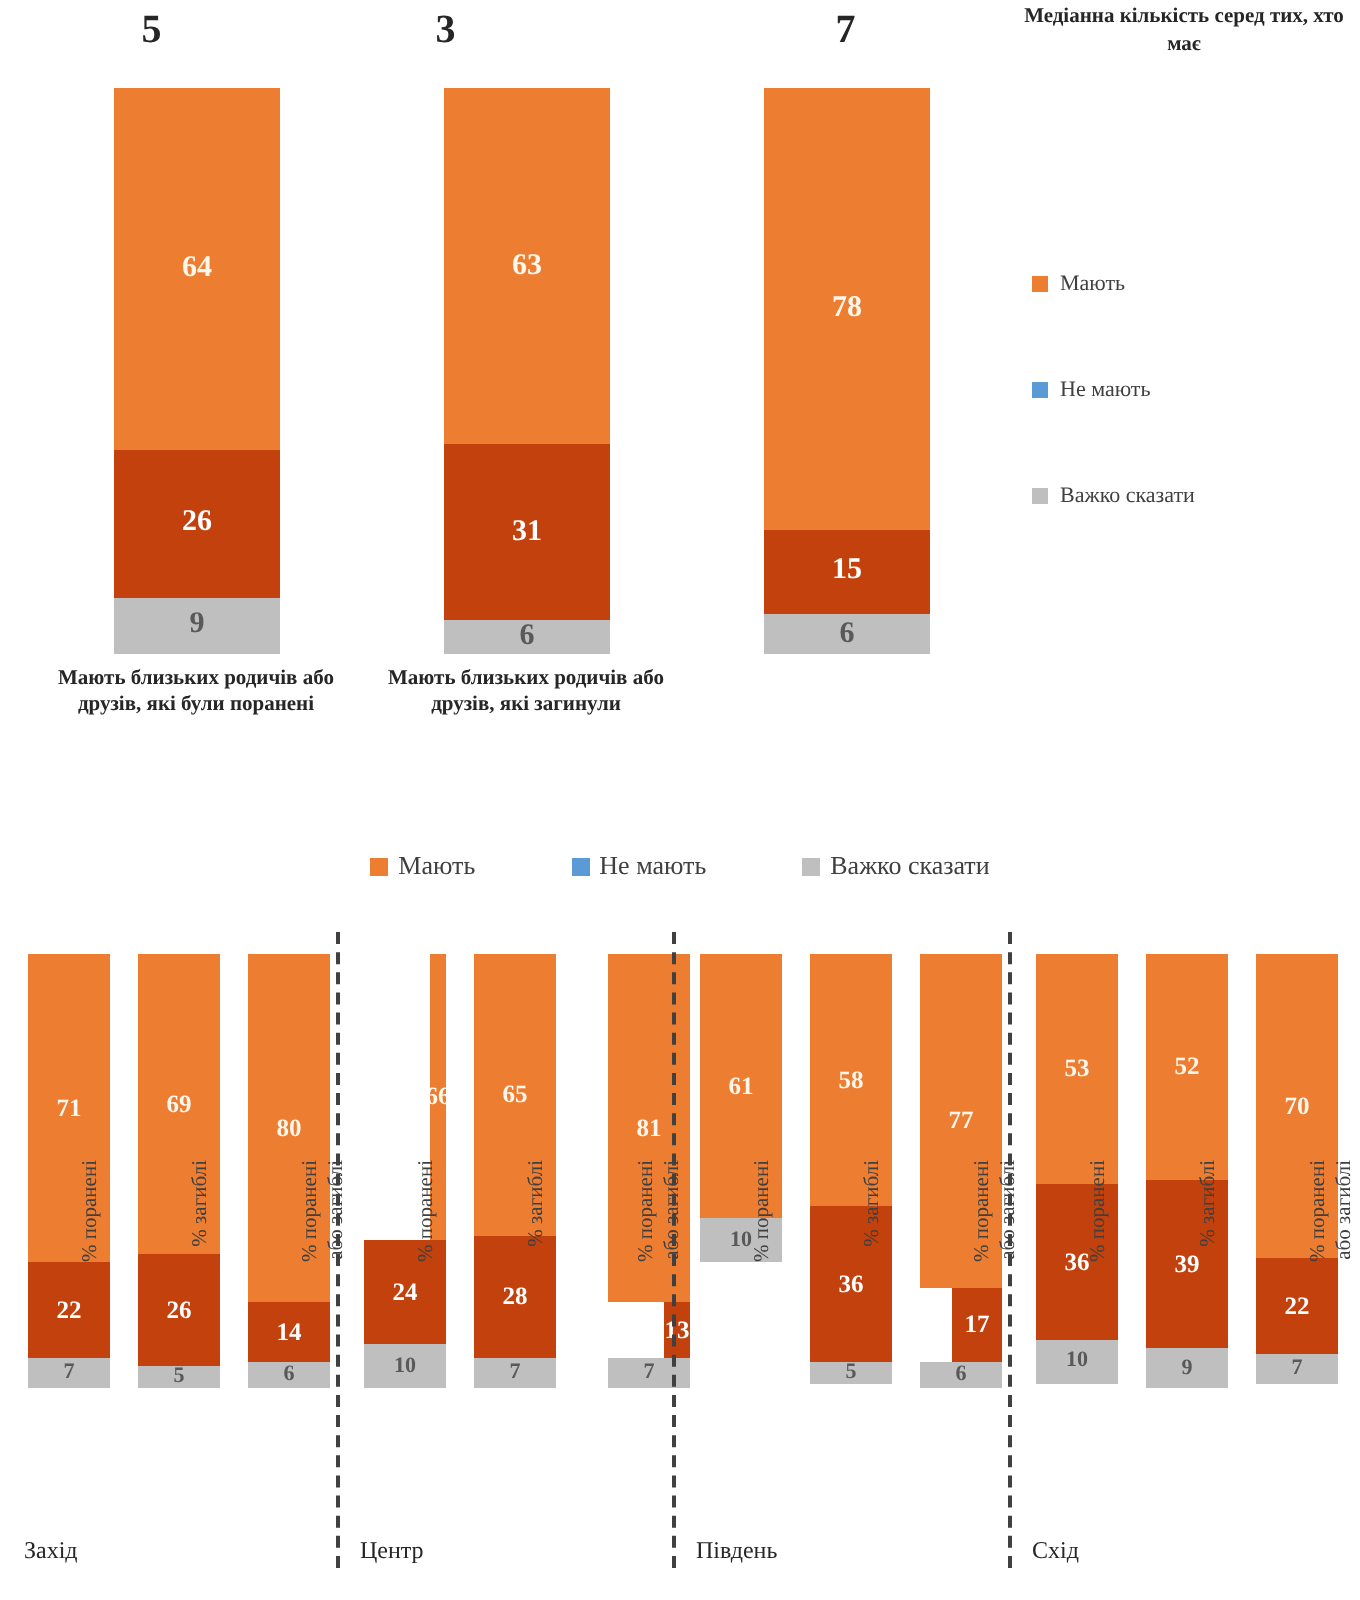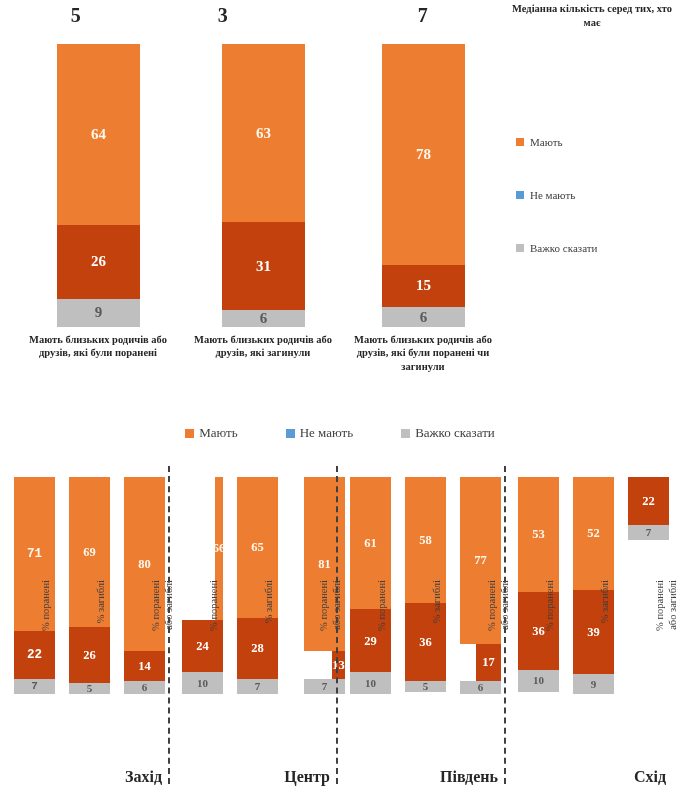--- a/index.html
+++ b/index.html
@@ -125,23 +125,23 @@
     transform: rotate(-90deg);
     transform-origin: left top;
     text-align: right;
     white-space: pre-line;
   }
 
   .region-label {
     position: absolute;
     top: 348px;
     width: 150px;
-    text-align: right;
-    font-size: 16px;
-    font-weight: bold;
+    text-align: left;
+    font-size: 12px;
+    font-weight: normal;
     color: #262626;
   }
 
   .divider {
     position: absolute;
     top: 46px;
     width: 0;
     height: 318px;
     border-left: 2px dashed #404040;
   }
@@ -186,21 +186,20 @@
     <div class="seg seg-havent" style="height:15%">
         <span class="seg-val">15</span>
       </div>
     <div class="seg seg-hard" style="height:7%">
         <span class="seg-val">6</span>
       </div>
   </div>
 
   <div class="top-cat" style="left:17px">Мають близьких родичів або друзів, які були поранені</div>
   <div class="top-cat" style="left:182px">Мають близьких родичів або друзів, які загинули</div>
-  <div class="top-cat" style="left:342px">Мають близьких родичів або друзів, які були поранені чи загинули</div>
 
   <div id="top-legend-title">Медіанна кількість серед тих, хто має</div>
 
   <div class="vlegend-row" style="top:136px">
     <span class="swatch" style="background:#ED7D31"></span>
     <span>Мають</span>
   </div>
   <div class="vlegend-row" style="top:189px">
     <span class="swatch" style="background:#5B9BD5"></span>
     <span>Не мають</span>
@@ -223,21 +222,21 @@
       <span class="swatch" style="background:#5B9BD5"></span>
       <span>Не мають</span>
     </span>
     <span class="hlegend-item">
       <span class="swatch" style="background:#BFBFBF"></span>
       <span>Важко сказати</span>
     </span>
   </div>
 
   <div id="bottom-bars">
-      <div class="bar bot-bar" style="left: 14px; font-family: Liberation Mono, monospace;">
+      <div class="bar bot-bar" style="left: 14px;">
         <div class="seg seg-have" style="height: 71%;">
           <span class="seg-val">71</span>
         </div>
         <div class="seg seg-havent" style="height: 22%;">
           <span class="seg-val">22</span>
         </div>
         <div class="seg seg-hard" style="height: 7%;">
           <span class="seg-val">7</span>
         </div>
       </div>
@@ -301,23 +300,20 @@
         <div class="seg seg-hard" style="height: 7%;">
           <span class="seg-val">7</span>
         </div>
       </div>
       <div class="bot-cat" style="left: 318px;">% поранені
 або загиблі</div>
       <div class="bar bot-bar" style="left: 350px; border-radius: 11px;">
         <div class="seg seg-have" style="height: 61%;">
           <span class="seg-val">61</span>
         </div>
-        <div class="seg seg-havent" style="height: 29%;">
-          <span class="seg-val">29</span>
-        </div>
         <div class="seg seg-hard" style="height: 10%;">
           <span class="seg-val">10</span>
         </div>
       </div>
       <div class="bot-cat" style="left: 376px;">% поранені</div>
       <div class="bar bot-bar" style="left: 405px;">
         <div class="seg seg-have" style="height: 58%;">
           <span class="seg-val">58</span>
         </div>
         <div class="seg seg-havent" style="height: 36%;">
@@ -359,20 +355,23 @@
         </div>
         <div class="seg seg-havent" style="height: 39%;">
           <span class="seg-val">39</span>
         </div>
         <div class="seg seg-hard" style="height: 9%;">
           <span class="seg-val">9</span>
         </div>
       </div>
       <div class="bot-cat" style="left: 599px;">% загиблі</div>
       <div class="bar bot-bar" style="left: 628px;">
+        <div class="seg seg-have" style="height: 70%;">
+          <span class="seg-val">70</span>
+        </div>
         <div class="seg seg-havent" style="height: 22%;">
           <span class="seg-val">22</span>
         </div>
         <div class="seg seg-hard" style="height: 7%;">
           <span class="seg-val">7</span>
         </div>
       </div>
       <div class="bot-cat" style="left: 654px;">% поранені
 або загиблі</div>
     </div>

